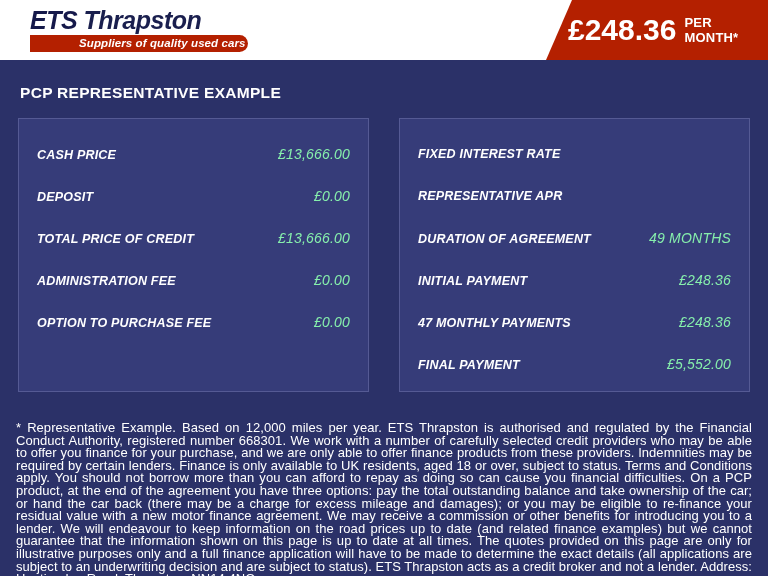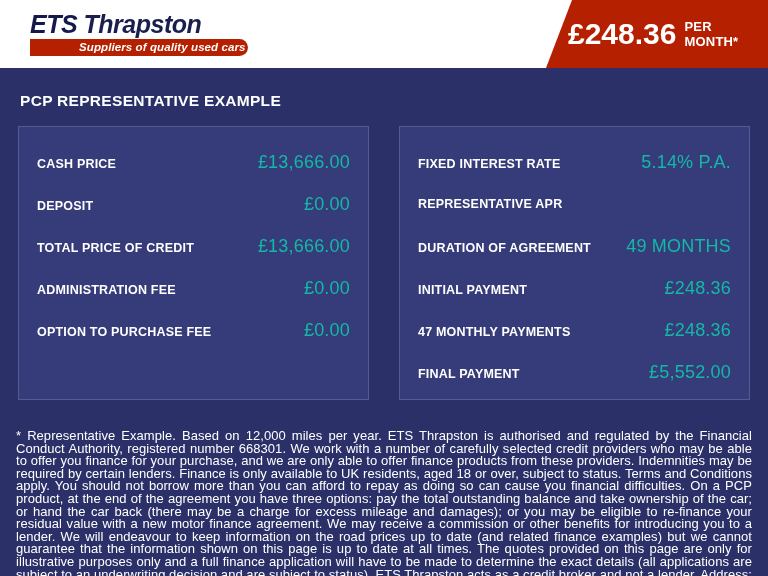--- a/index.html
+++ b/index.html
@@ -17,21 +17,21 @@
     position: relative;
     width: 768px;
     height: 576px;
     background: #2b3168;
     display: flex;
     flex-direction: column;
   }
 
   
   .header {
-    height: 68px;
+    height: 60px;
     background: #ffffff;
     display: flex;
     align-items: stretch;
     flex: 0 0 auto;
     position: relative;
   }
   .brand {
     display: flex;
     flex-direction: column;
     justify-content: center;
@@ -112,20 +112,21 @@
     color: #ffffff;
     letter-spacing: 0.3px;
   }
 
   
   .panels {
     display: flex;
     gap: 30px;
     padding: 0 18px;
     flex: 0 0 auto;
+    font-style: italic;
   }
   .panel {
     flex: 1 1 0;
     background: #363c79;
     border: 1px solid #555a94;
     box-sizing: border-box;
     padding: 14px 18px 10px 18px;
     height: 274px;
   }
   .row {
@@ -135,22 +136,22 @@
     height: 42px;
     line-height: 42px;
   }
   .row-label {
     font-size: 12.5px;
     font-weight: bold;
     color: #ffffff;
     letter-spacing: 0.2px;
   }
   .row-value {
-    font-size: 18px;
-    color: #14b8a6;
+    font-size: 14px;
+    color: #86efac;
     font-weight: normal;
     letter-spacing: 0.2px;
   }
 
   
   .divider {
     height: 1px;
     background: #5a5f97;
     margin: 20px 16px 0 16px;
   }
@@ -210,21 +211,20 @@
       </div>
       <div class="row">
         <span class="row-label">OPTION TO PURCHASE FEE</span>
         <span class="row-value">£0.00</span>
       </div>
     </div>
 
     <div class="panel">
       <div class="row">
         <span class="row-label">FIXED INTEREST RATE</span>
-        <span class="row-value">5.14% P.A.</span>
       </div>
       <div class="row">
         <span class="row-label">REPRESENTATIVE APR</span>
       </div>
       <div class="row">
         <span class="row-label">DURATION OF AGREEMENT</span>
         <span class="row-value">49 MONTHS</span>
       </div>
       <div class="row">
         <span class="row-label">INITIAL PAYMENT</span>

